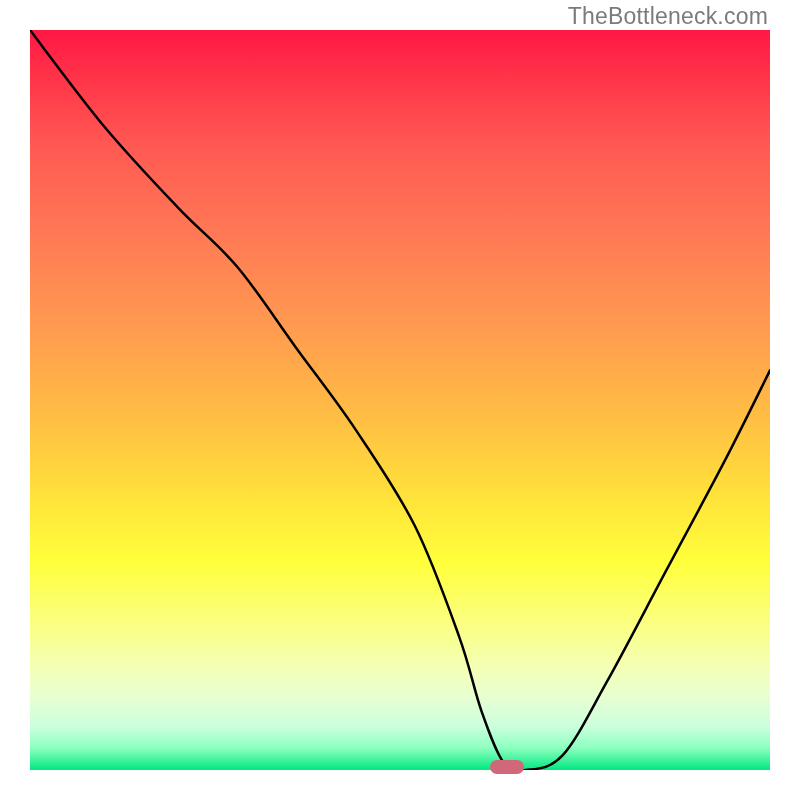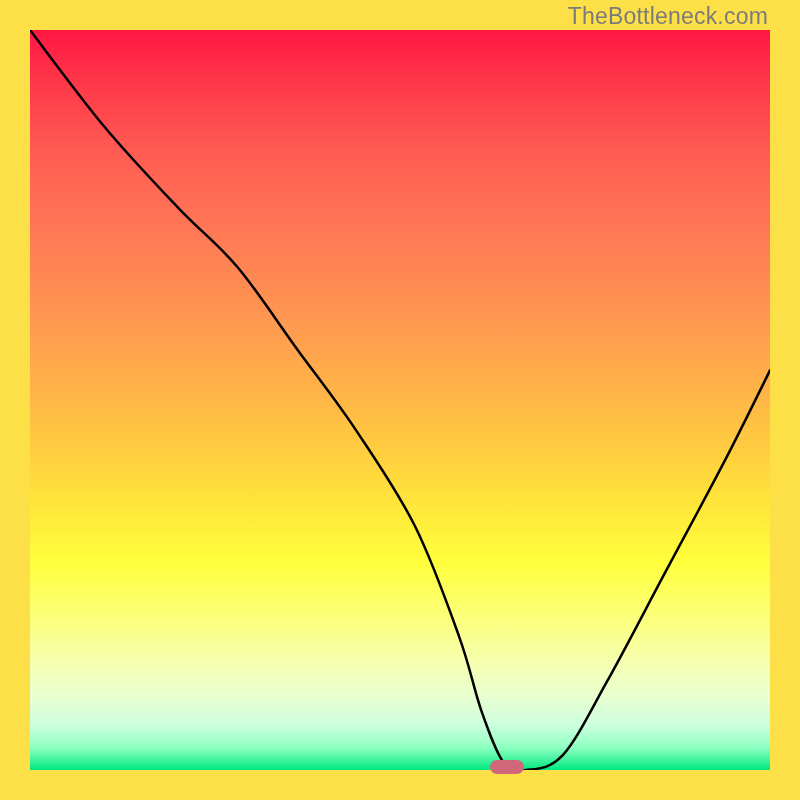--- a/index.html
+++ b/index.html
@@ -8,21 +8,21 @@
     width: 800px;
     height: 800px;
     background: #000;
     overflow: hidden;
     font-family: Arial, Helvetica, sans-serif;
   }
   .outer {
     position: relative;
     width: 800px;
     height: 800px;
-    background: #fde047;
+    background: #ffffff;
   }
   .plot-area {
     position: absolute;
     left: 30px;
     top: 30px;
     width: 740px;
     height: 740px;
     
     background: linear-gradient(
       to bottom,

